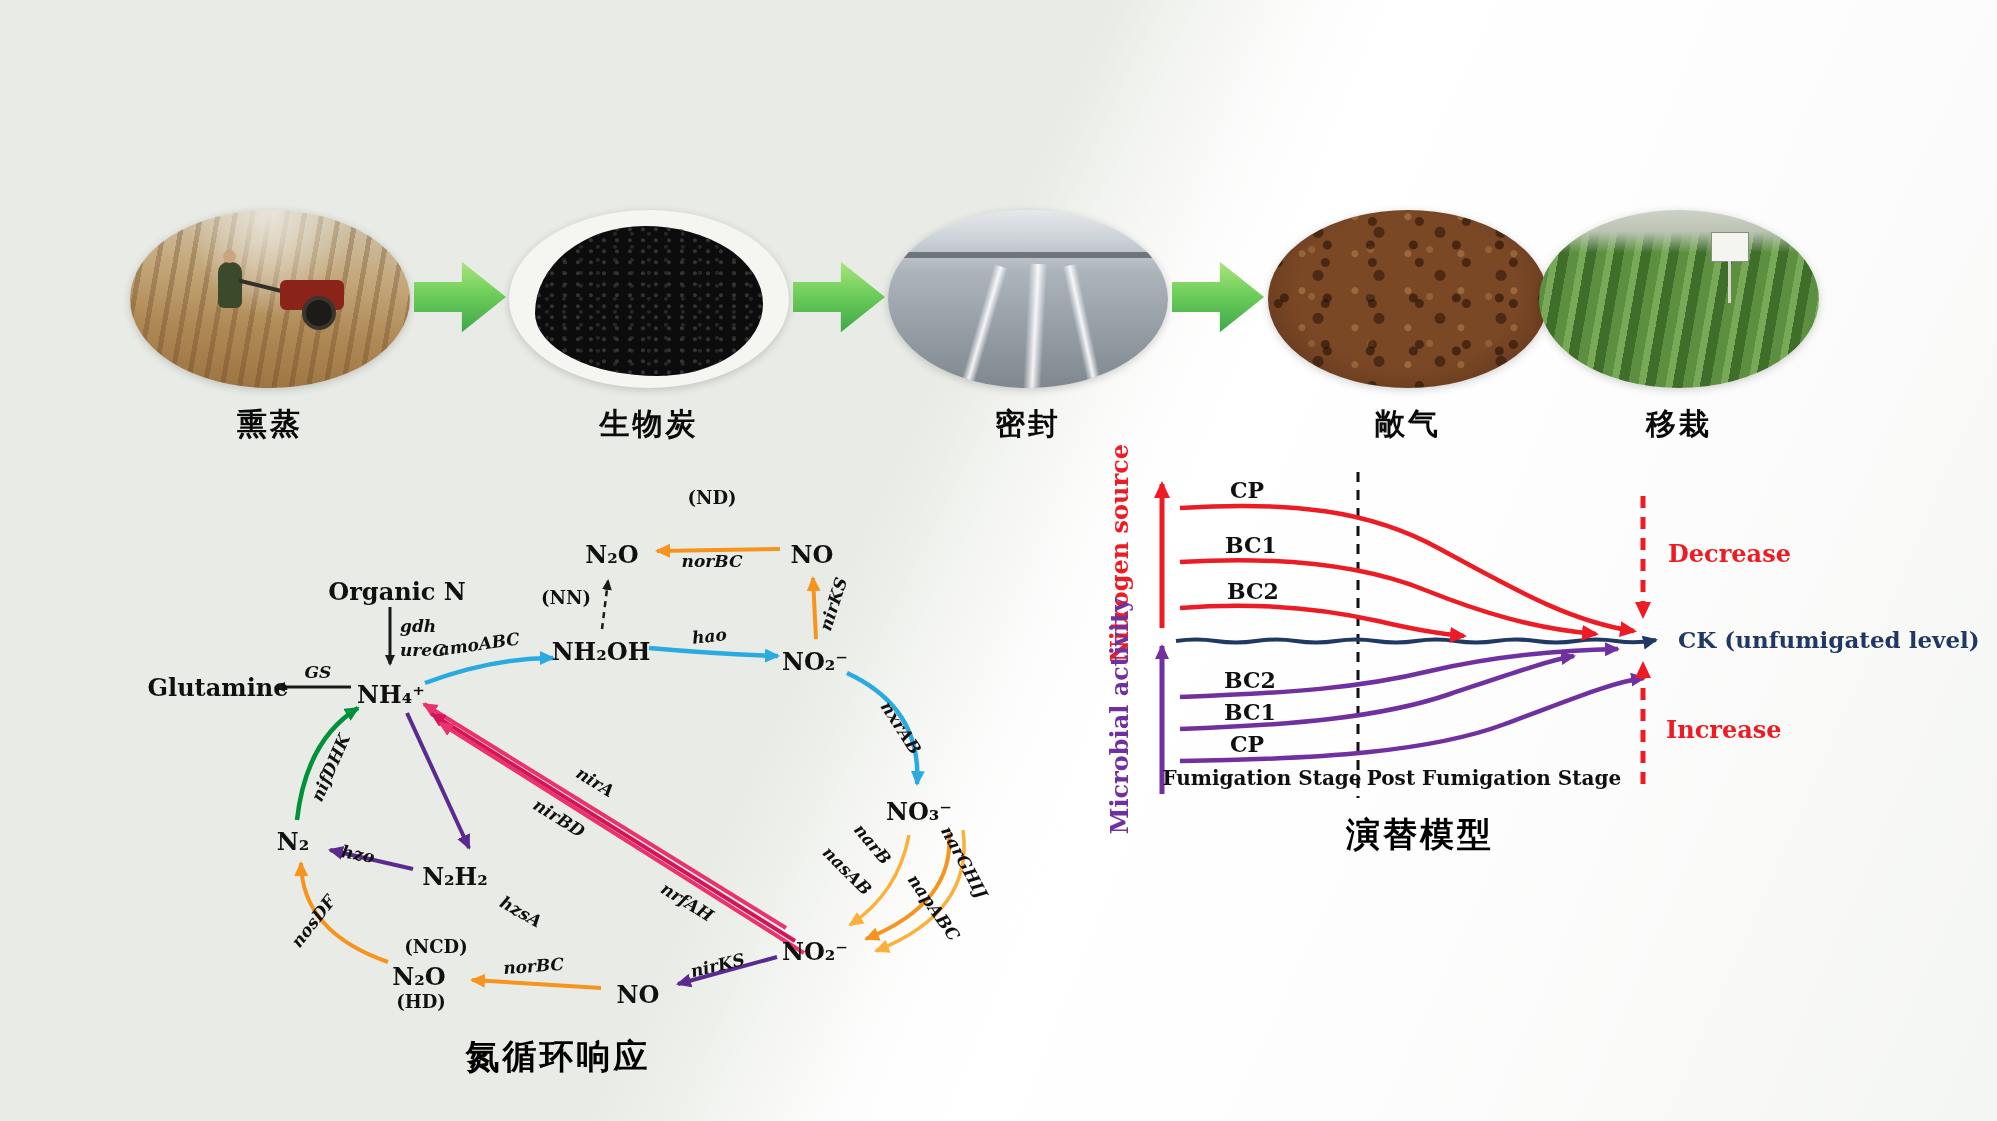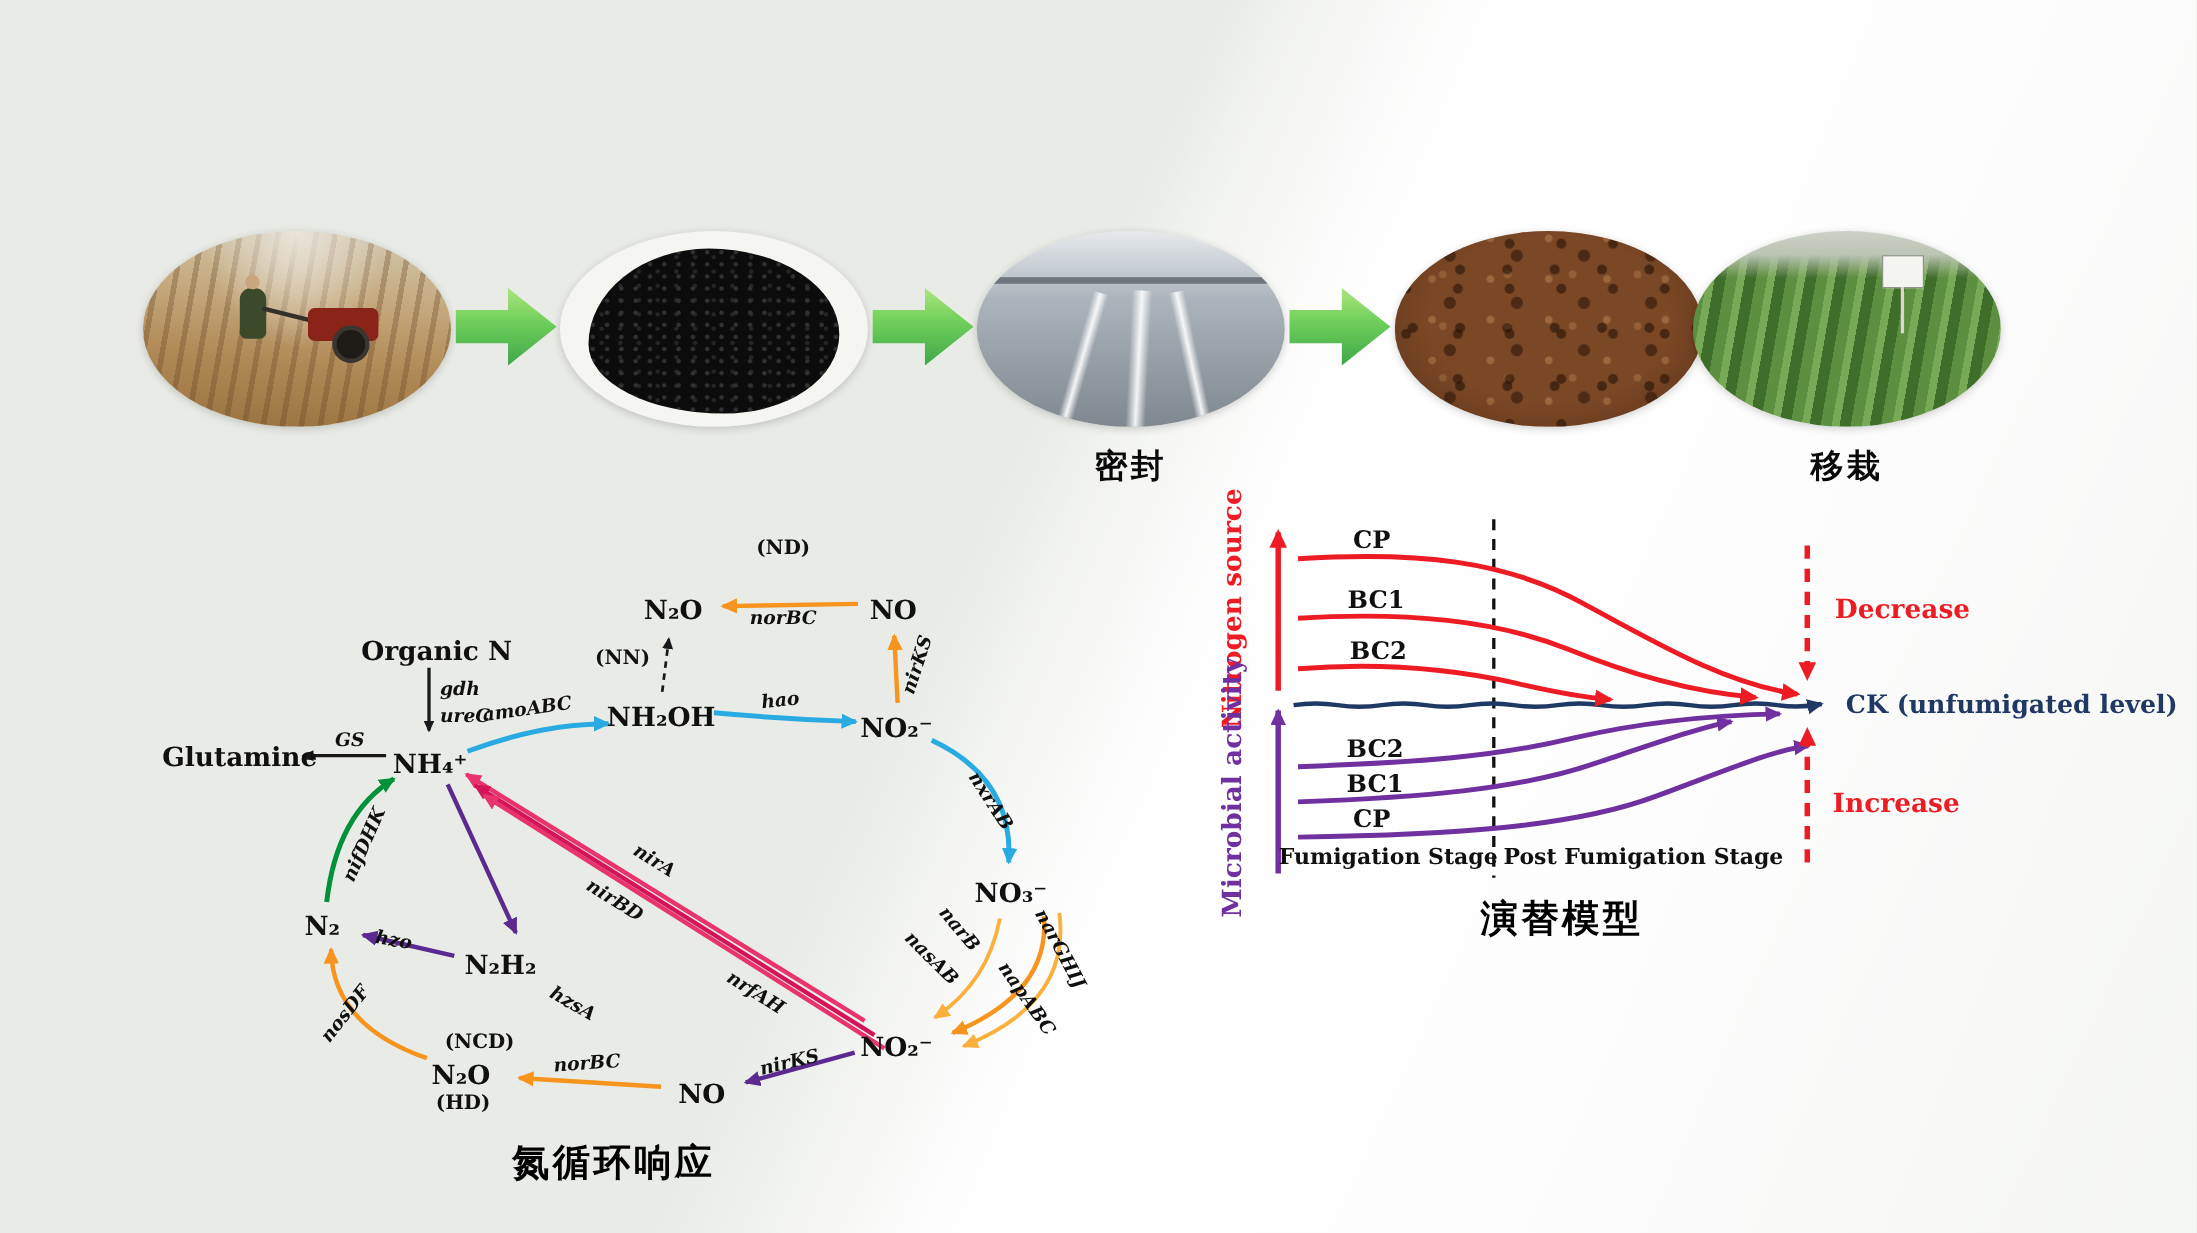--- a/index.html
+++ b/index.html
@@ -103,48 +103,51 @@
   <div class="bg-sweep"></div>
 
   <div>
 
     <div class="step" style="left:130px">
       <div class="photo photo-1">
         <div class="p1-person"></div>
         <div class="p1-handle"></div>
         <div class="p1-machine"></div>
       </div>
+      <div class="step-label">熏蒸</div>
     </div>
 
     <div class="flow-arrow" style="left:414px"></div>
 
     <div class="step" style="left:509px">
       <div class="photo photo-2">
         <div class="p2-pile"></div>
       </div>
+      <div class="step-label">生物炭</div>
     </div>
 
     <div class="flow-arrow" style="left:793px"></div>
 
     <div class="step" style="left:888px">
       <div class="photo photo-3">
         <div class="p3-horizon"></div>
         <div class="p3-streak p3-s1"></div>
         <div class="p3-streak p3-s2"></div>
         <div class="p3-streak p3-s3"></div>
       </div>
       <div class="step-label">密封</div>
     </div>
 
     <div class="flow-arrow" style="left:1172px"></div>
 
     <div class="step" style="left:1268px">
       <div class="photo photo-4">
         <div class="p4-vignette"></div>
       </div>
+      <div class="step-label">敞气</div>
     </div>
 
     <div class="flow-arrow" style="left:1552px"></div>
 
     <div class="step" style="left:1539px">
       <div class="photo photo-5">
         <div class="p5-sign"></div>
       </div>
       <div class="step-label">移栽</div>
     </div>

